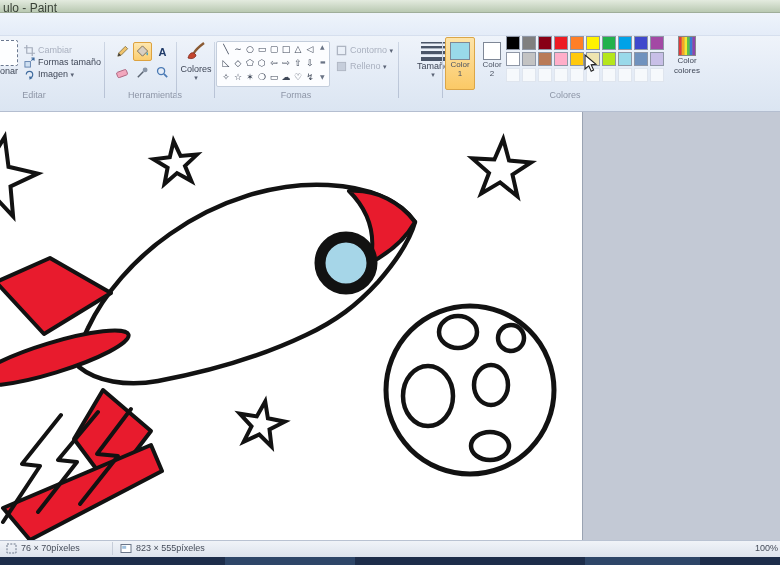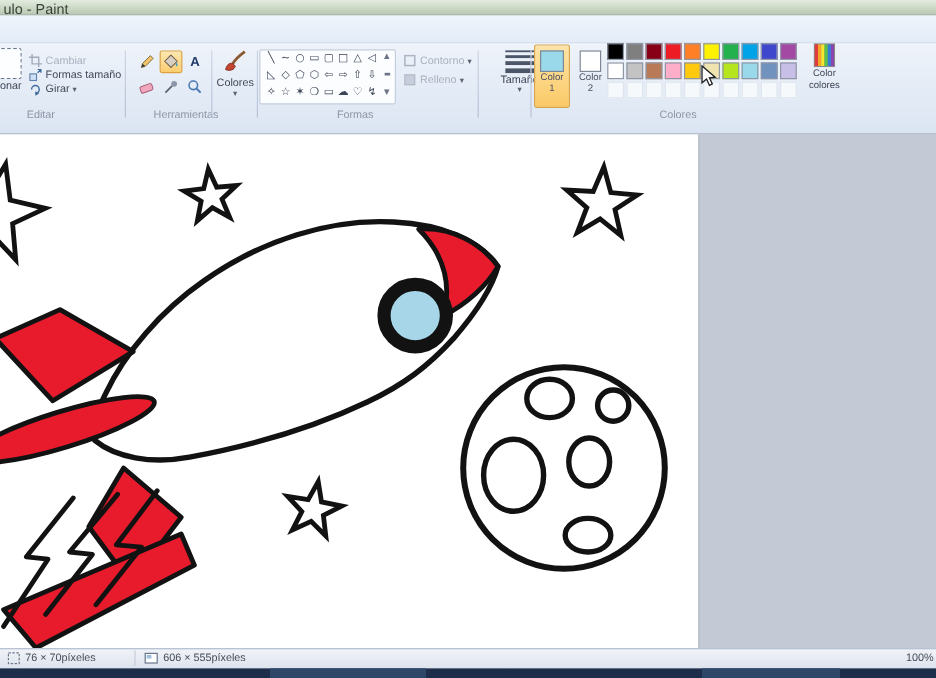--- a/index.html
+++ b/index.html
@@ -78,21 +78,21 @@
       <path d="M8,4 L11,1 M11,4 V1 H8" stroke="#3f6b9e" stroke-width="1.1" fill="none"></path>
     </svg>
   </span>
 <span class="btxt" style="left:38px;top:57px">Formas tamaño</span>
 <span class="abs" style="left:24px;top:69px">
   <svg width="11" height="11" viewBox="0 0 12 12">
       <path d="M2.5,6 A3.5,3.5 0 1 1 6,9.5" fill="none" stroke="#3f6b9e" stroke-width="1.3"></path>
       <path d="M6,11.8 L6,7.6 L9.4,9.7 Z" fill="#3f6b9e"></path>
     </svg>
   </span>
-<span class="btxt" style="left:38px;top:69px"><span>Girar</span> <span class="dd">▾</span></span>
+<span class="btxt" style="left:38px;top:69px"><span>Imagen</span> <span class="dd">▾</span></span>
 <span class="grp-label" style="left:10px;top:90px;width:48px">Editar</span>
 <div class="divider" style="left:104px"></div>
 
 <div class="tool" style="left:113px;top:42px">
   <svg width="15" height="15" viewBox="0 0 16 16">
       <path d="M3,13 L4,9.5 L11,2.5 L13.5,5 L6.5,12 Z" fill="#f0c36c" stroke="#7a6a3a" stroke-width="0.8"></path>
       <path d="M3,13 L4,9.5 L6.5,12 Z" fill="#3b3b3b"></path>
     </svg>
   </div>
 <div class="tool sel" style="left:133px;top:42px">
@@ -295,18 +295,18 @@
     </svg>
   </span>
 <span class="stxt" style="left:21px">76 × 70píxeles</span>
 <div class="ssep" style="left:112px"></div>
 <span class="abs" style="left:120px;top:543px">
   <svg width="12" height="11" viewBox="0 0 12 11">
       <rect x="1" y="1.5" width="10" height="8" fill="#ffffff" stroke="#6b7689"></rect>
       <rect x="2.2" y="2.8" width="4" height="3" fill="#9fc0de"></rect>
     </svg>
   </span>
-<span class="stxt" style="left:136px">606 × 555píxeles</span>
+<span class="stxt" style="left:136px">823 × 555píxeles</span>
 <span class="stxt" style="right:2px">100%</span>
 
 <div class="bottomstrip"></div>
 <div class="bblock" style="left:225px;width:130px"></div>
 <div class="bblock" style="left:585px;width:115px"></div>
 
 </body></html>

